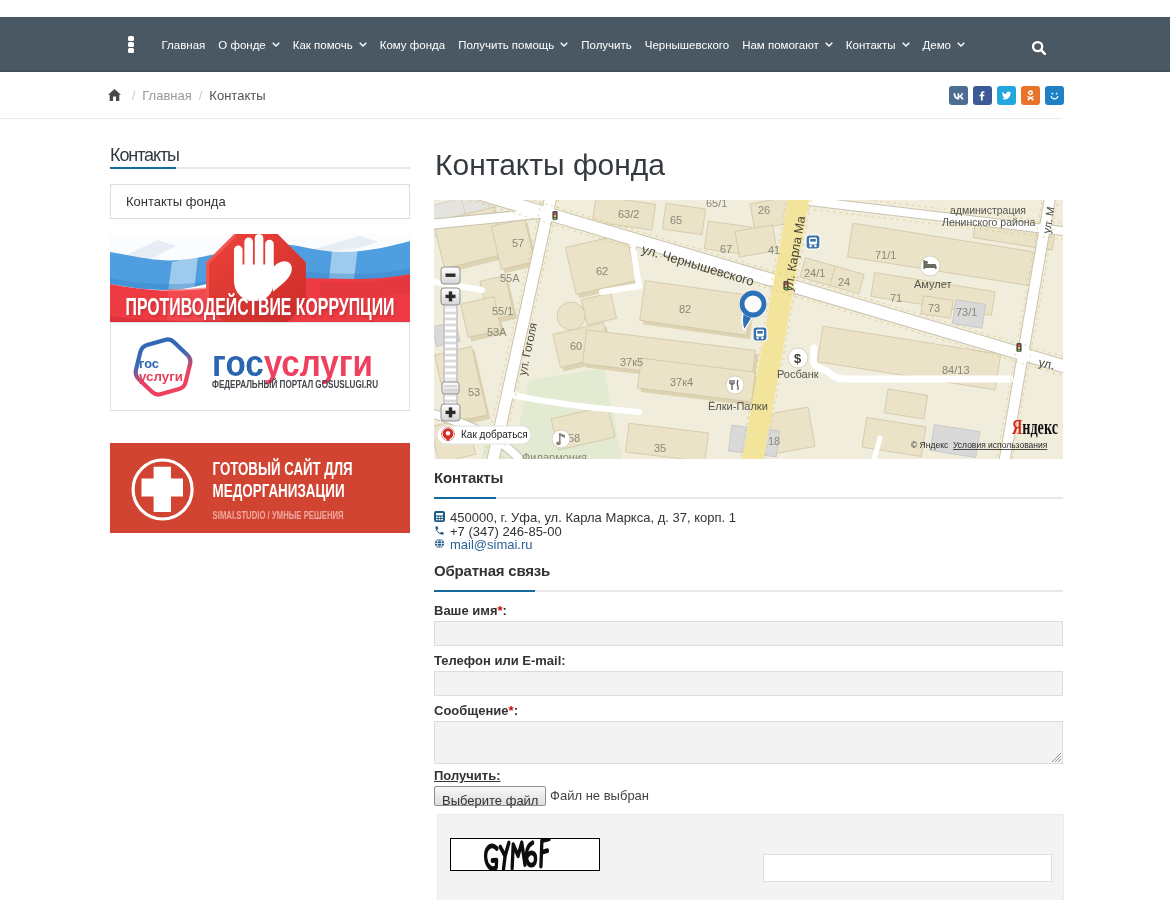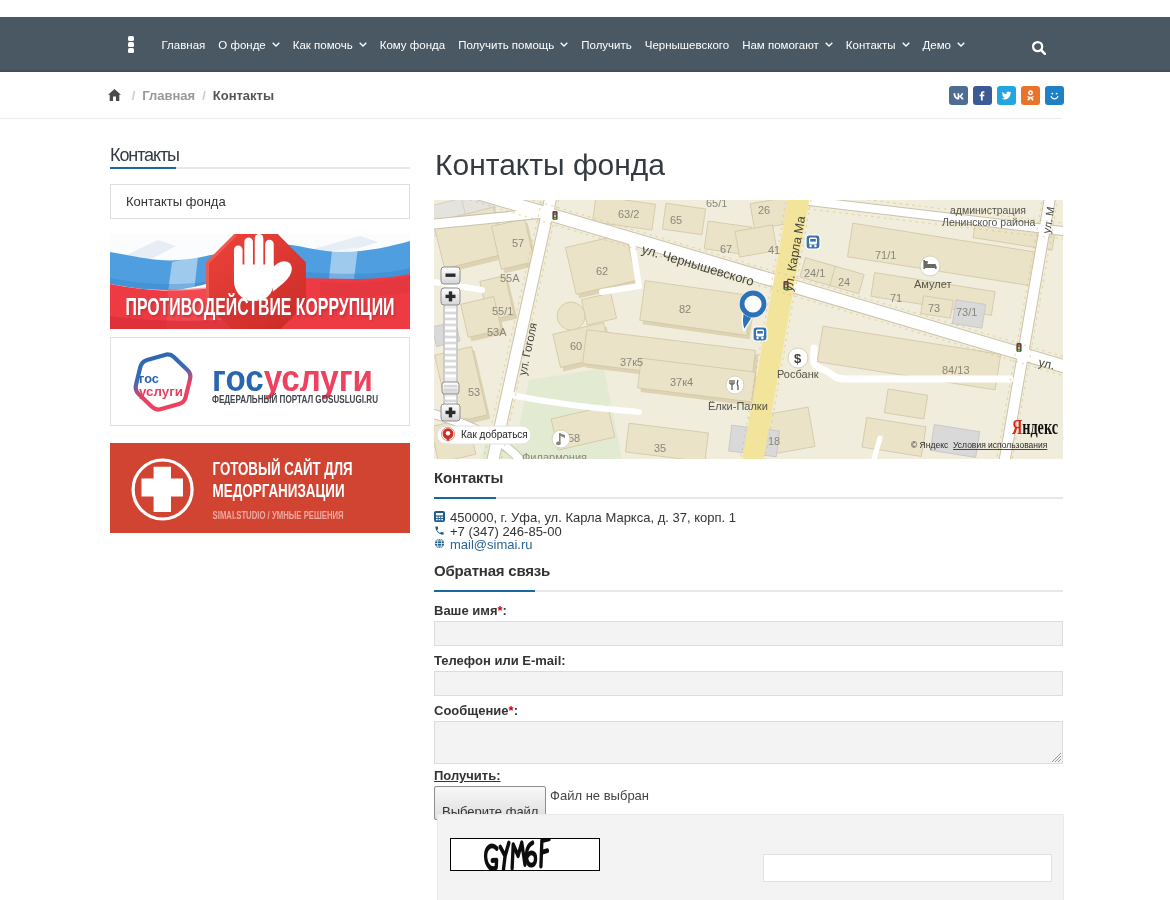--- a/index.html
+++ b/index.html
@@ -10,38 +10,38 @@
 
 .topbar { position:absolute; left:0; top:17px; width:1170px; height:55px; background:#495862; border-bottom:2px solid #414f58; }
 .nav { position:absolute; left:155px; top:0; height:55px; display:flex; align-items:center; }
 .nav a { color:#fff; font-size:11.5px; text-decoration:none; padding:0 6.5px; white-space:nowrap; display:flex; align-items:center; }
 .nav a svg { margin-left:6px; }
 .dots { position:absolute; left:128px; top:19px; width:6px; }
 .dots span { display:block; width:6px; height:5px; background:#fff; border-radius:1.5px; margin-bottom:1px; }
 .search-ic { position:absolute; left:1031px; top:23px; }
 
 
-.crumbbar { position:absolute; left:0; top:74px; width:1062px; height:45px; background:#fff; border-bottom:1px solid #ececec;font-weight:bold; }
+.crumbbar { position:absolute; left:0; top:74px; width:1062px; height:45px; background:#fff; border-bottom:1px solid #ececec; }
 .crumbs { position:absolute; left:108px; top:14px; font-size:13px; color:#999; }
 .crumbs .sep { color:#ccc; margin:0 7px; }
 .crumbs .cur { color:#555; }
 .home-ic { position:relative; top:1px; }
 .socials { position:absolute; left:949px; top:86px; display:flex; }
 .soc { width:19px; height:19px; border-radius:3px; margin-right:5px; display:flex; align-items:center; justify-content:center; }
 .soc svg { display:block; }
 
 
 .sidebar { position:absolute; left:110px; top:138px; width:300px; }
 .sb-title { font-size:18px; color:#343a40; font-weight:400; margin-top:7px; line-height:21px; letter-spacing:-1.1px; }
 .sb-rule { margin-top:1px; height:2px; background:#e8e8e8; position:relative; }
 .sb-rule i { position:absolute; left:0; top:0; width:66px; height:2px; background:#16689e; }
 .sb-box { margin-top:15px; border:1px solid #ddd; height:35px; line-height:34px; padding-left:15px; font-size:13px; color:#333; }
 .banner { display:block; width:300px; }
 .b1 { position:absolute; left:0; top:96px; height:95px; }
-.b2 { position:absolute; left:0; top:199px; height:89px; border:1px solid #e0e0e0; background:#fff; }
+.b2 { position:absolute; left:0; top:184px; height:89px; border:1px solid #e0e0e0; background:#fff; }
 .b3 { position:absolute; left:0; top:305px; height:90px; background:#d14130; }
 
 
 .main { position:absolute; left:434px; top:138px; width:629px; }
 h1 { font-size:30px; font-weight:400; color:#343a40; position:absolute; left:1px; top:10px; white-space:nowrap; }
 .map { position:absolute; left:0; top:62px; width:629px; height:259px; overflow:hidden; }
 .sec-h { font-size:15px; font-weight:700; color:#333; letter-spacing:-0.2px; }
 .sec-rule { height:2px; background:#e8e8e8; position:relative; margin-top:11px; }
 .sec-rule i { position:absolute; left:0; top:0; height:2px; background:#16689e; }
 .sec1 { position:absolute; left:0; top:331px; width:629px; }
@@ -51,21 +51,21 @@
 .addr a { color:#2a6496; text-decoration:none; }
 .sec2 { position:absolute; left:0; top:424px; width:629px; }
 .form { position:absolute; left:0; top:465px; width:629px; font-size:13px; color:#333; }
 .lbl { font-weight:700; line-height:15px; }
 .lbl .req { color:#cc0000; }
 .inp { width:629px; height:25px; background:#f3f3f3; border:1px solid #ddd; margin:3px 0 7px; }
 .ta { width:629px; height:43px; background:#f3f3f3; border:1px solid #ddd; margin:3px 0 4px; position:relative; }
 .grip { position:absolute; right:1px; bottom:1px; }
 .filerow { margin-top:3px; height:20px; }
 .filerow span.txt { vertical-align:top; line-height:20px; color:#444; }
-.filebtn { display:inline-block; vertical-align:top; height:20px; line-height:18px; background:#eee; border:1px solid #8e8e8e; border-radius:2px; padding:16px 7px; font-size:13px; color:#333; background:linear-gradient(#f8f8f8,#dedede); }
+.filebtn { display:inline-block; vertical-align:top; height:20px; line-height:18px; background:#eee; border:1px solid #8e8e8e; border-radius:2px; padding:5px 7px; font-size:13px; color:#333; background:linear-gradient(#f8f8f8,#dedede); }
 .captcha-panel { position:relative; background:#f3f3f3; border:1px solid #eaeaea; width:627px; margin:8px 0 0 3px; padding:12px 12px 40px; }
 .cap-img { width:150px; height:33px; background:#fff; border:1px solid #000; margin:11px 0 0 0; }
 .cap-inp { position:absolute; left:325px; top:39px; width:289px; height:28px; background:#fff; border:1px solid #e0e0e0; }
 </style>
 </head>
 <body>
 
 <div class="topbar">
   <div class="dots">
       <span></span>

